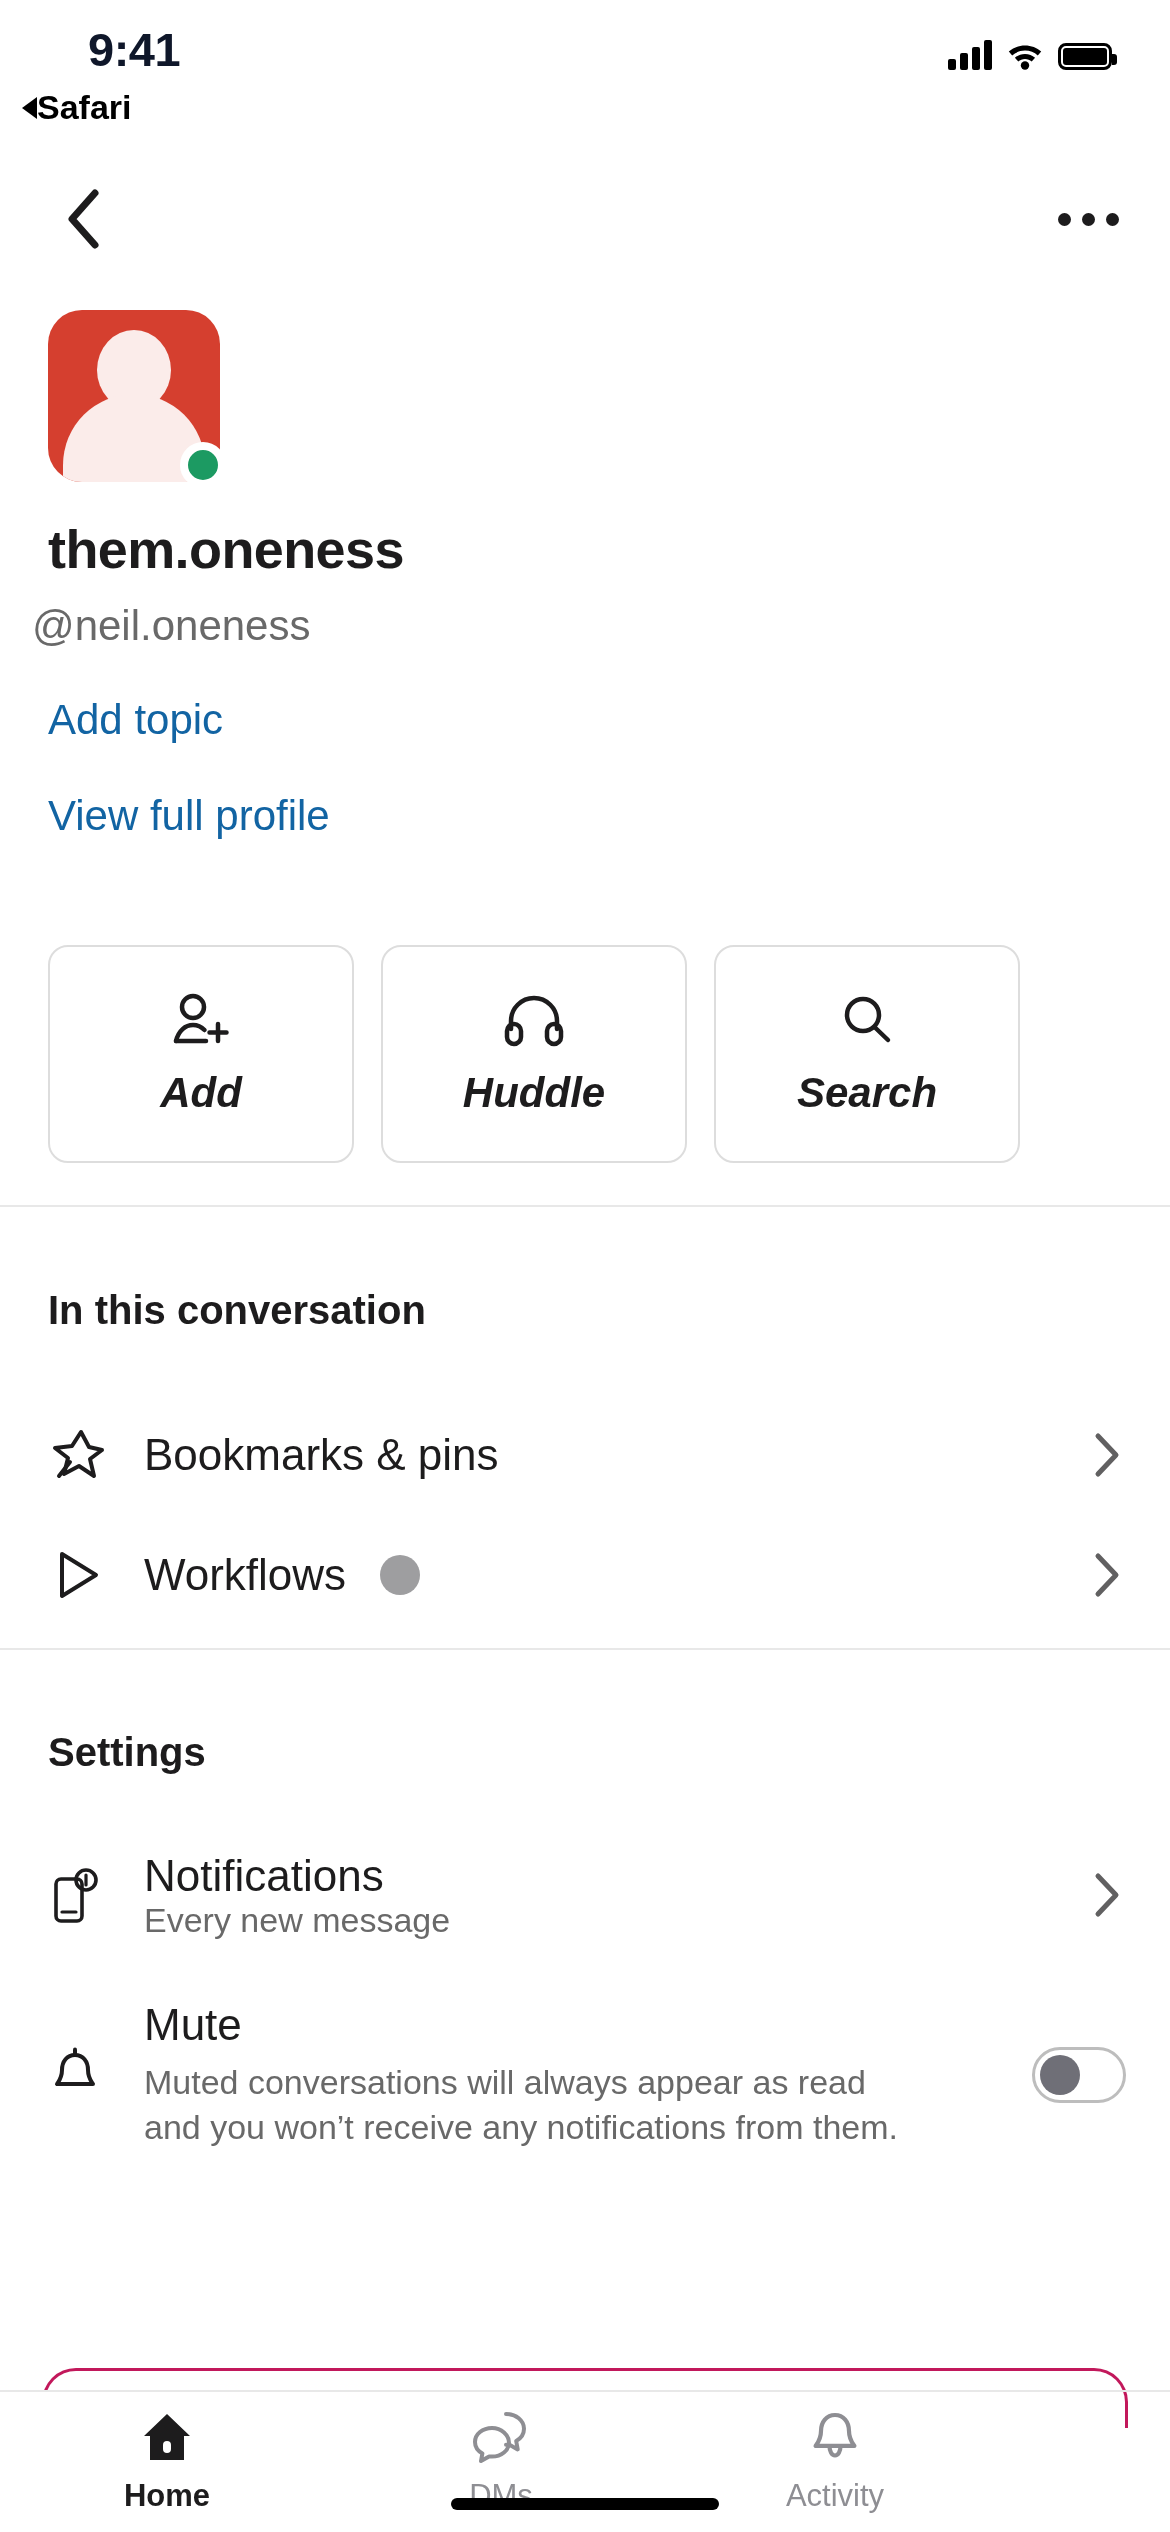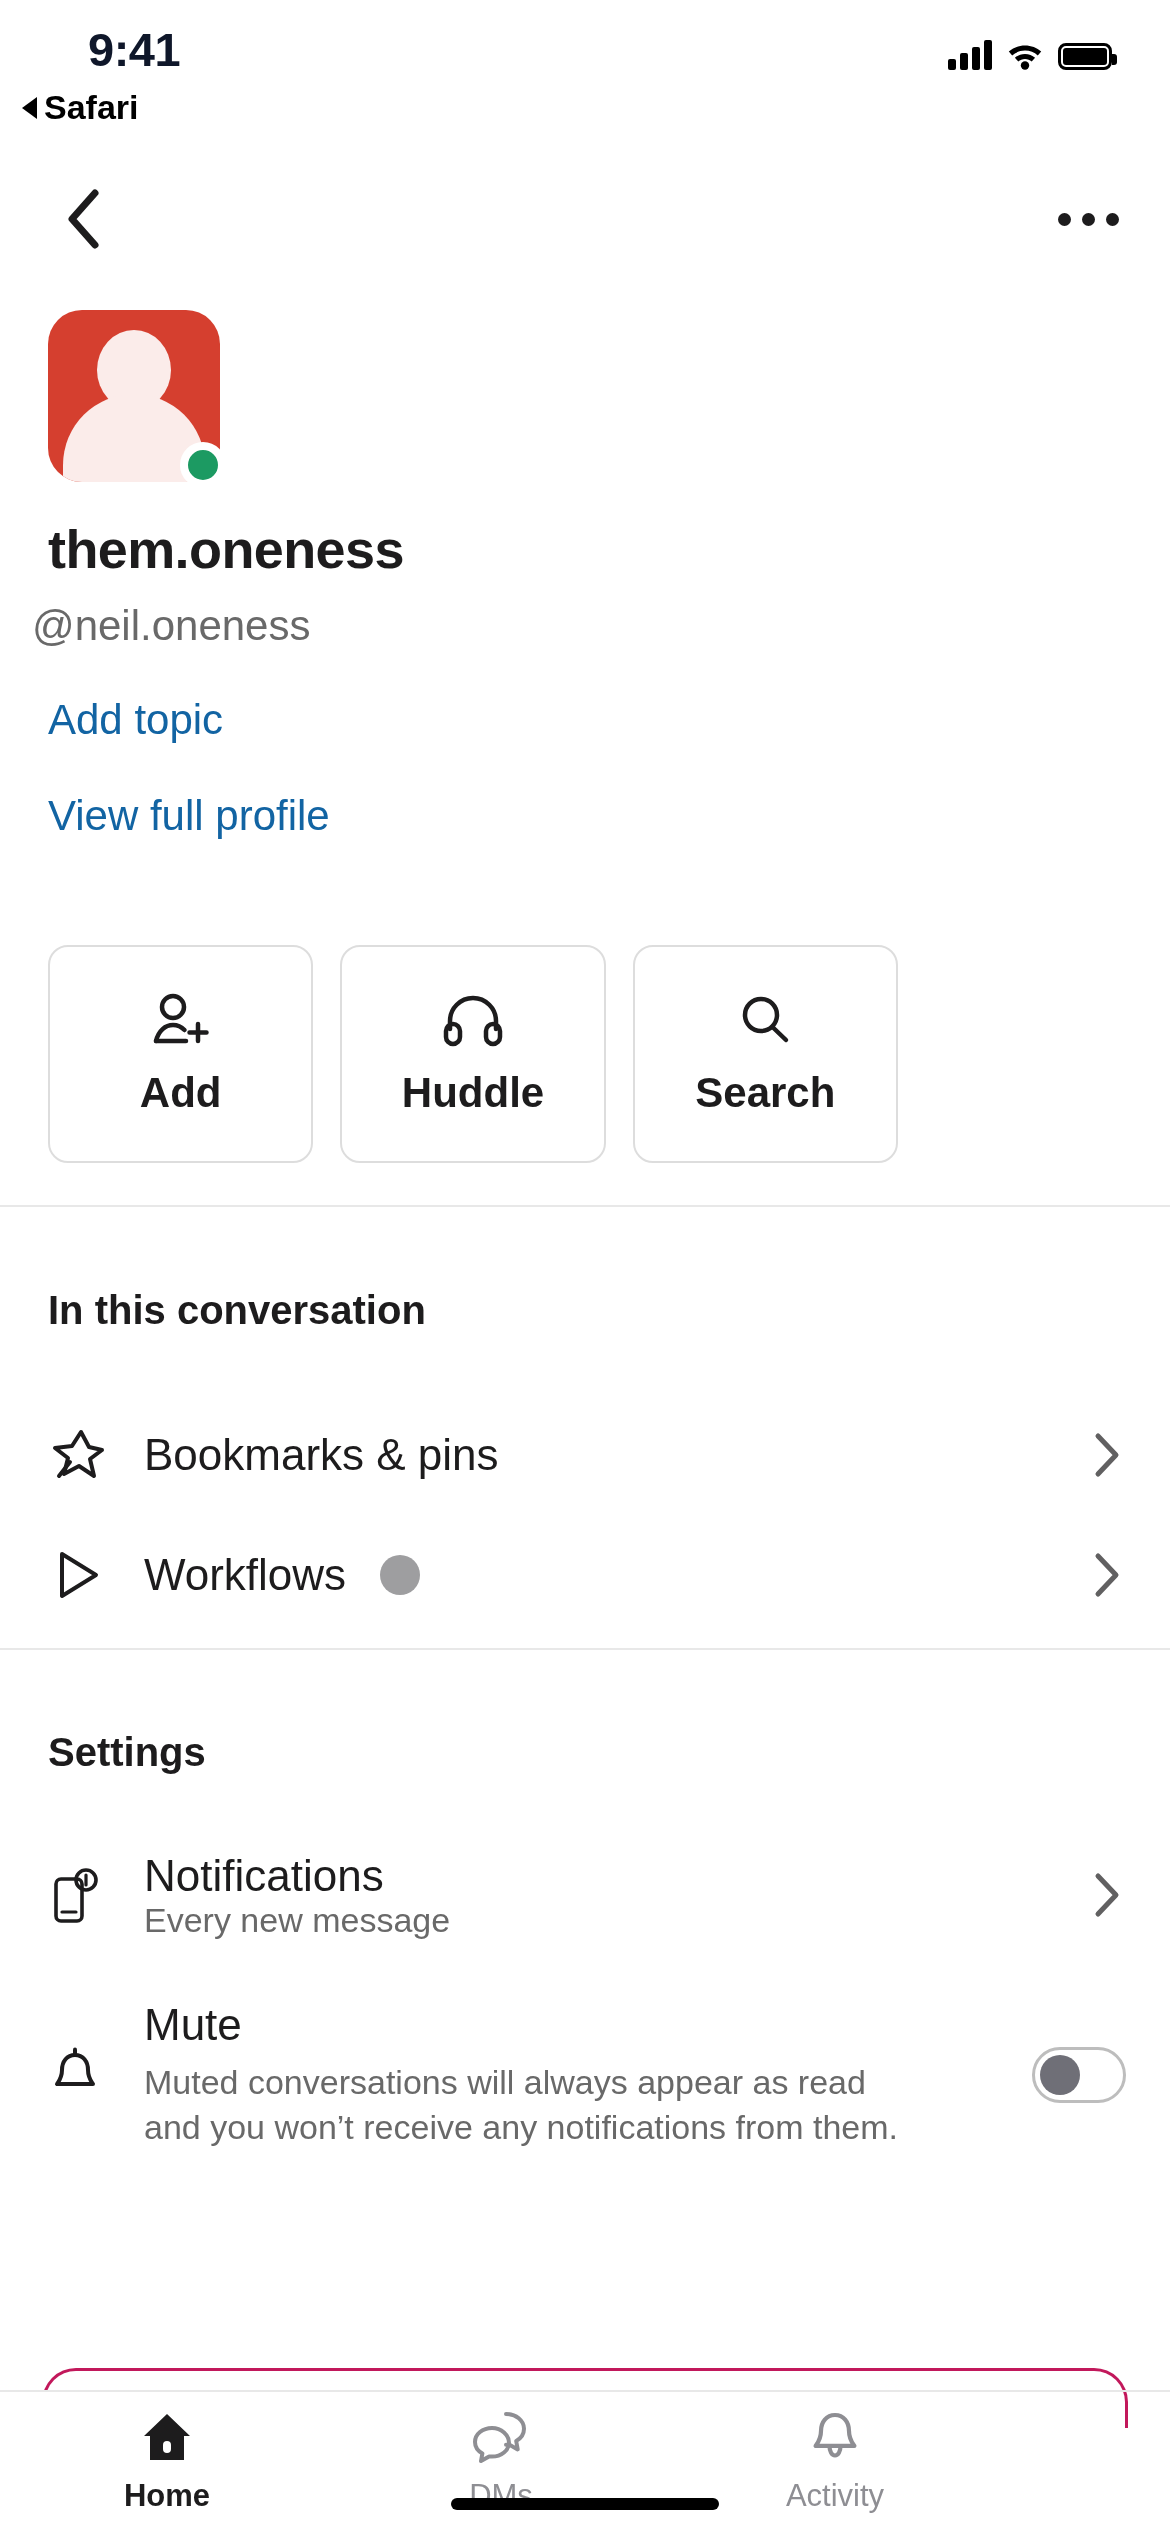--- a/index.html
+++ b/index.html
@@ -14,21 +14,21 @@
 
   
   .statusbar { position: absolute; top: 0; left: 0; width: 1170px; height: 140px; }
   .sb-time {
     position: absolute; left: 88px; top: 22px;
     font-size: 47px; font-weight: 700; color: #0f172a; letter-spacing: -0.5px;
   }
   .sb-backapp {
     position: absolute; left: 22px; top: 88px;
     font-size: 34px; font-weight: 600; color: #000;
-    display: flex; align-items: center; gap: 7px;
+    display: flex; align-items: center; 
   }
   .sb-backapp .tri {
     width: 0; height: 0;
     border-top: 11px solid transparent; border-bottom: 11px solid transparent;
     border-right: 15px solid #000;
   }
   .sb-right {
     position: absolute; right: 58px; top: 28px;
     display: flex; align-items: flex-end; gap: 14px; height: 42px;
   }
@@ -94,21 +94,21 @@
   }
   .link-row {
     margin-left: 48px; font-size: 42px; color: #1264A3; font-weight: 400;
   }
   .link-add-topic { margin-top: 46px; }
   .link-full-profile { margin-top: 48px; }
 
   
   .actions {
     position: absolute; top: 945px; left: 48px;
-    width: 850px; display: flex; gap: 27px;
+    width: 972px; display: flex; gap: 27px; font-style: italic;
   }
   .action-btn {
     flex: 1; height: 218px;
     border: 2px solid #DDDDDD; border-radius: 20px; background: #fff;
     display: flex; flex-direction: column; align-items: center; justify-content: center; gap: 20px;
   }
   .action-btn .lbl { font-size: 42px; font-weight: 700; color: #1d1c1d; }
 
   
   .sep { position: absolute; left: 0; width: 1170px; height: 2px; background: #E8E8E8; }

